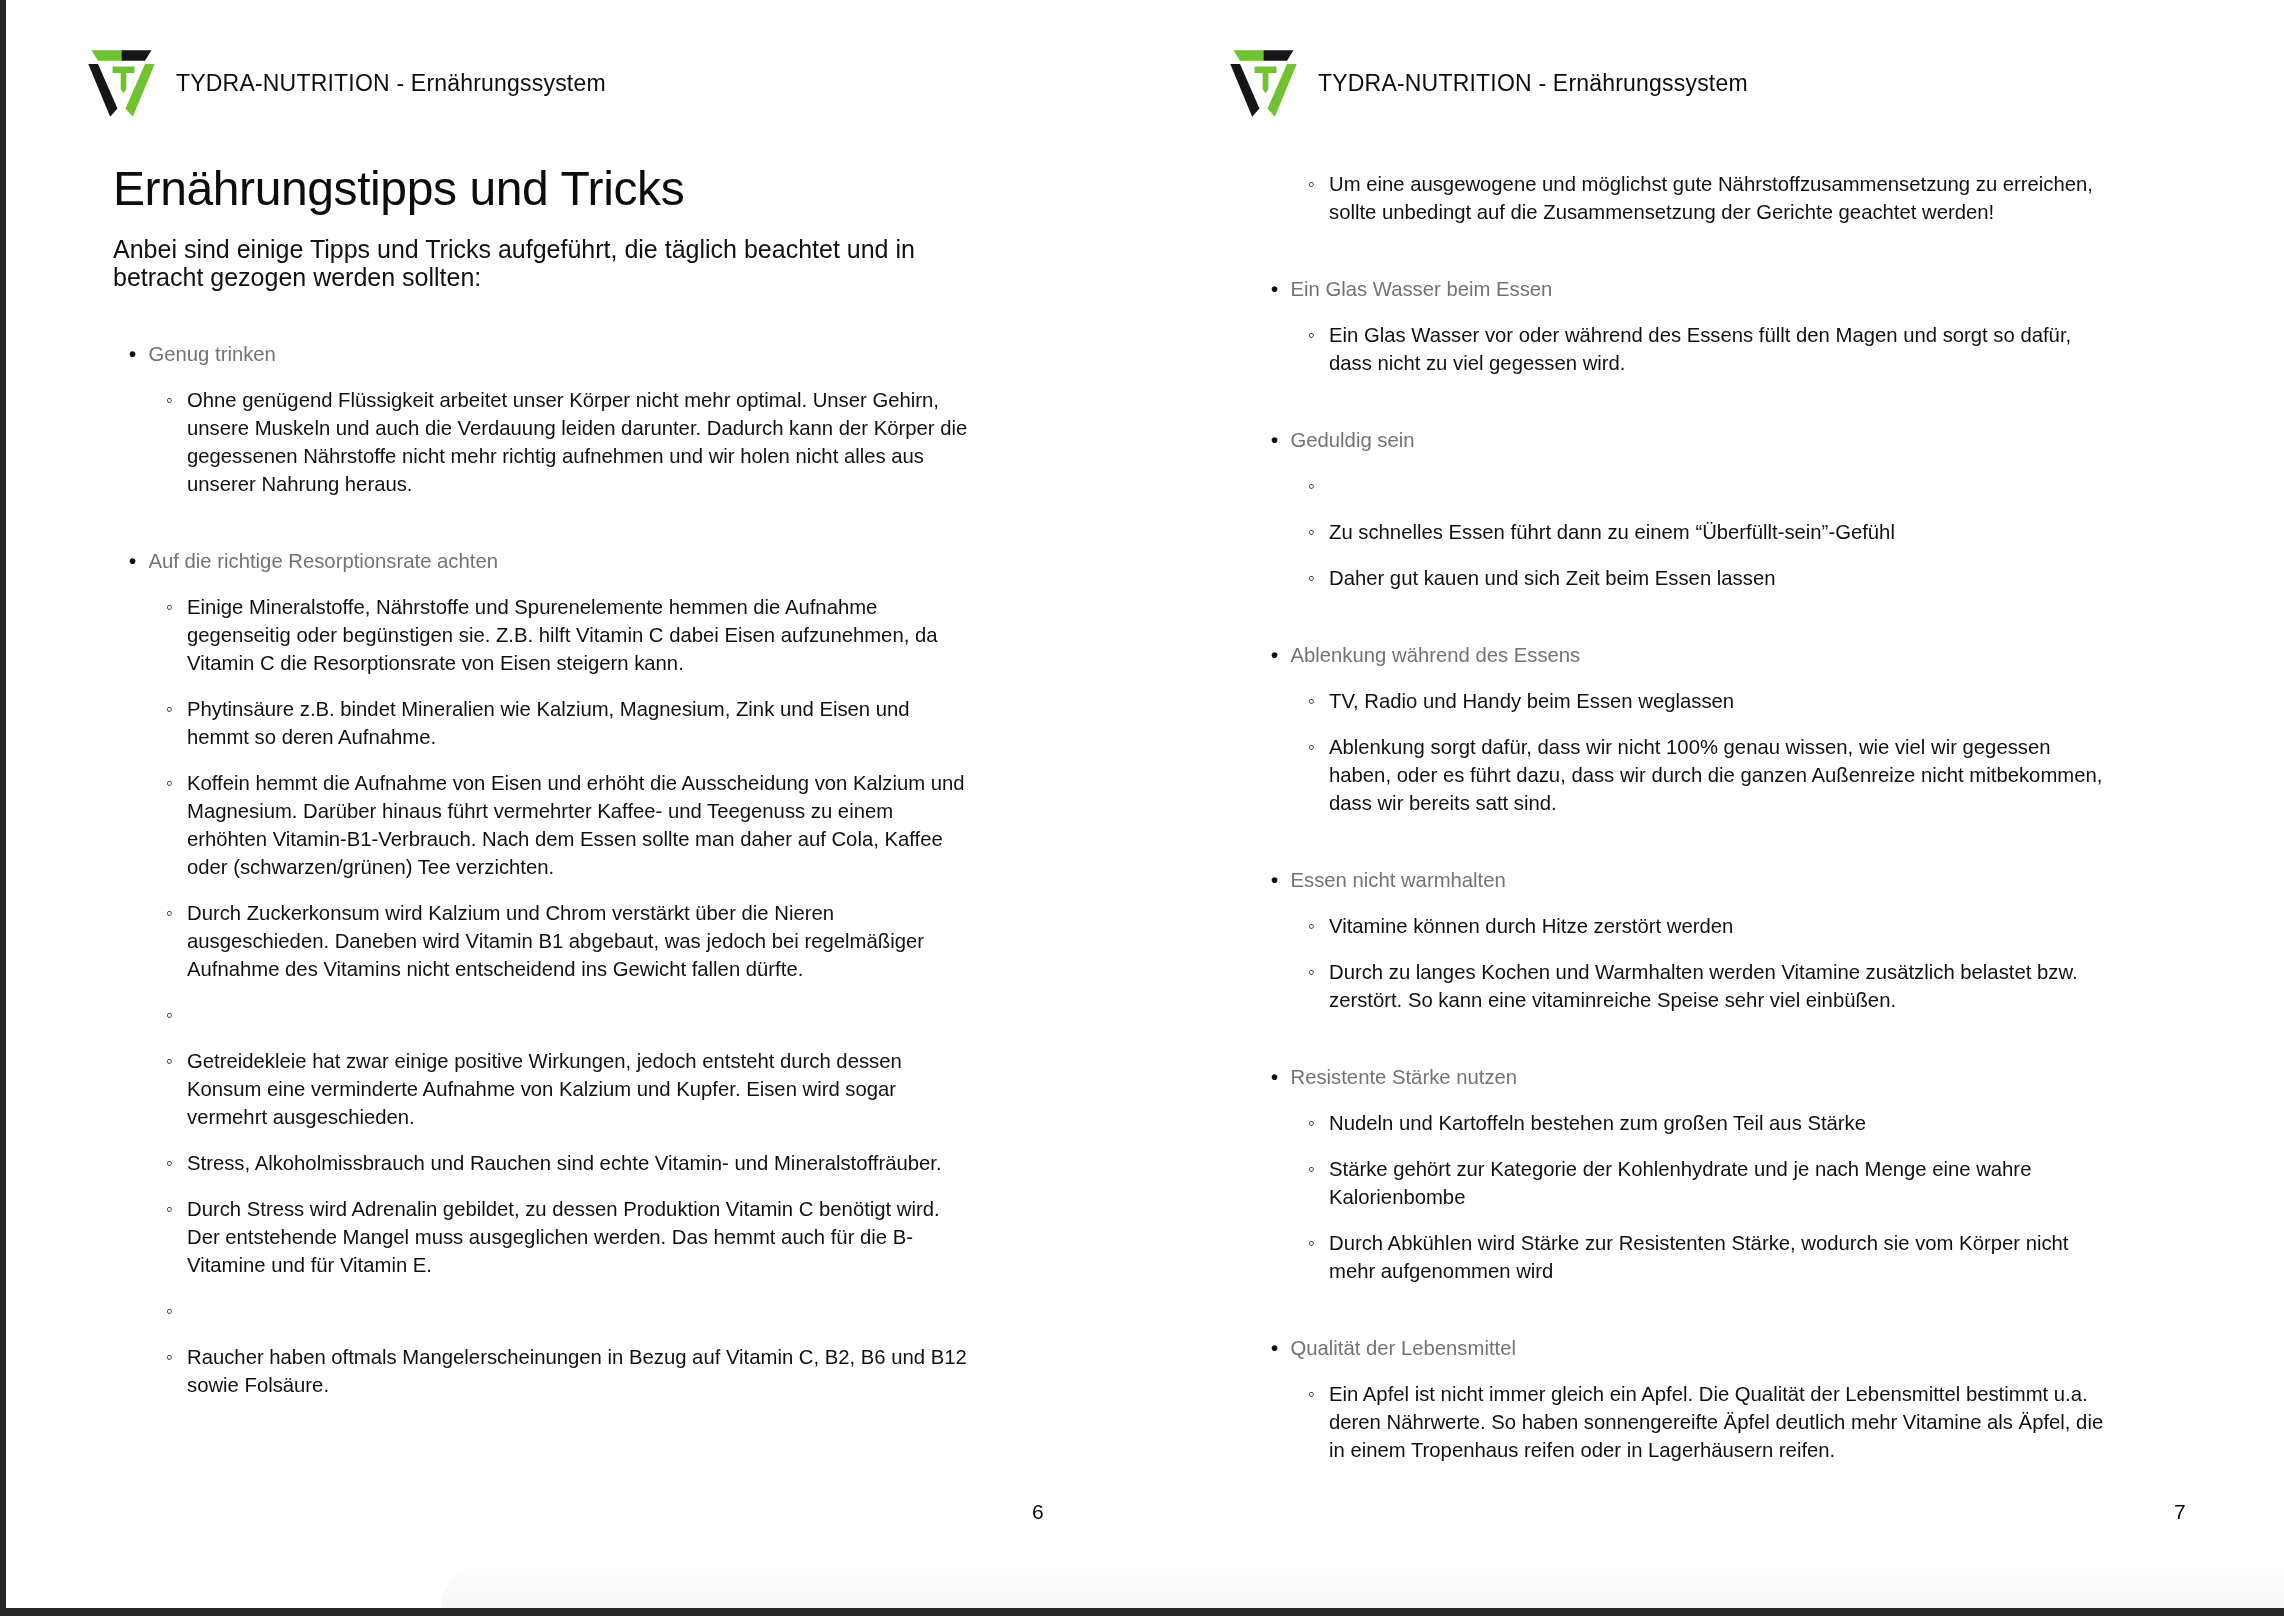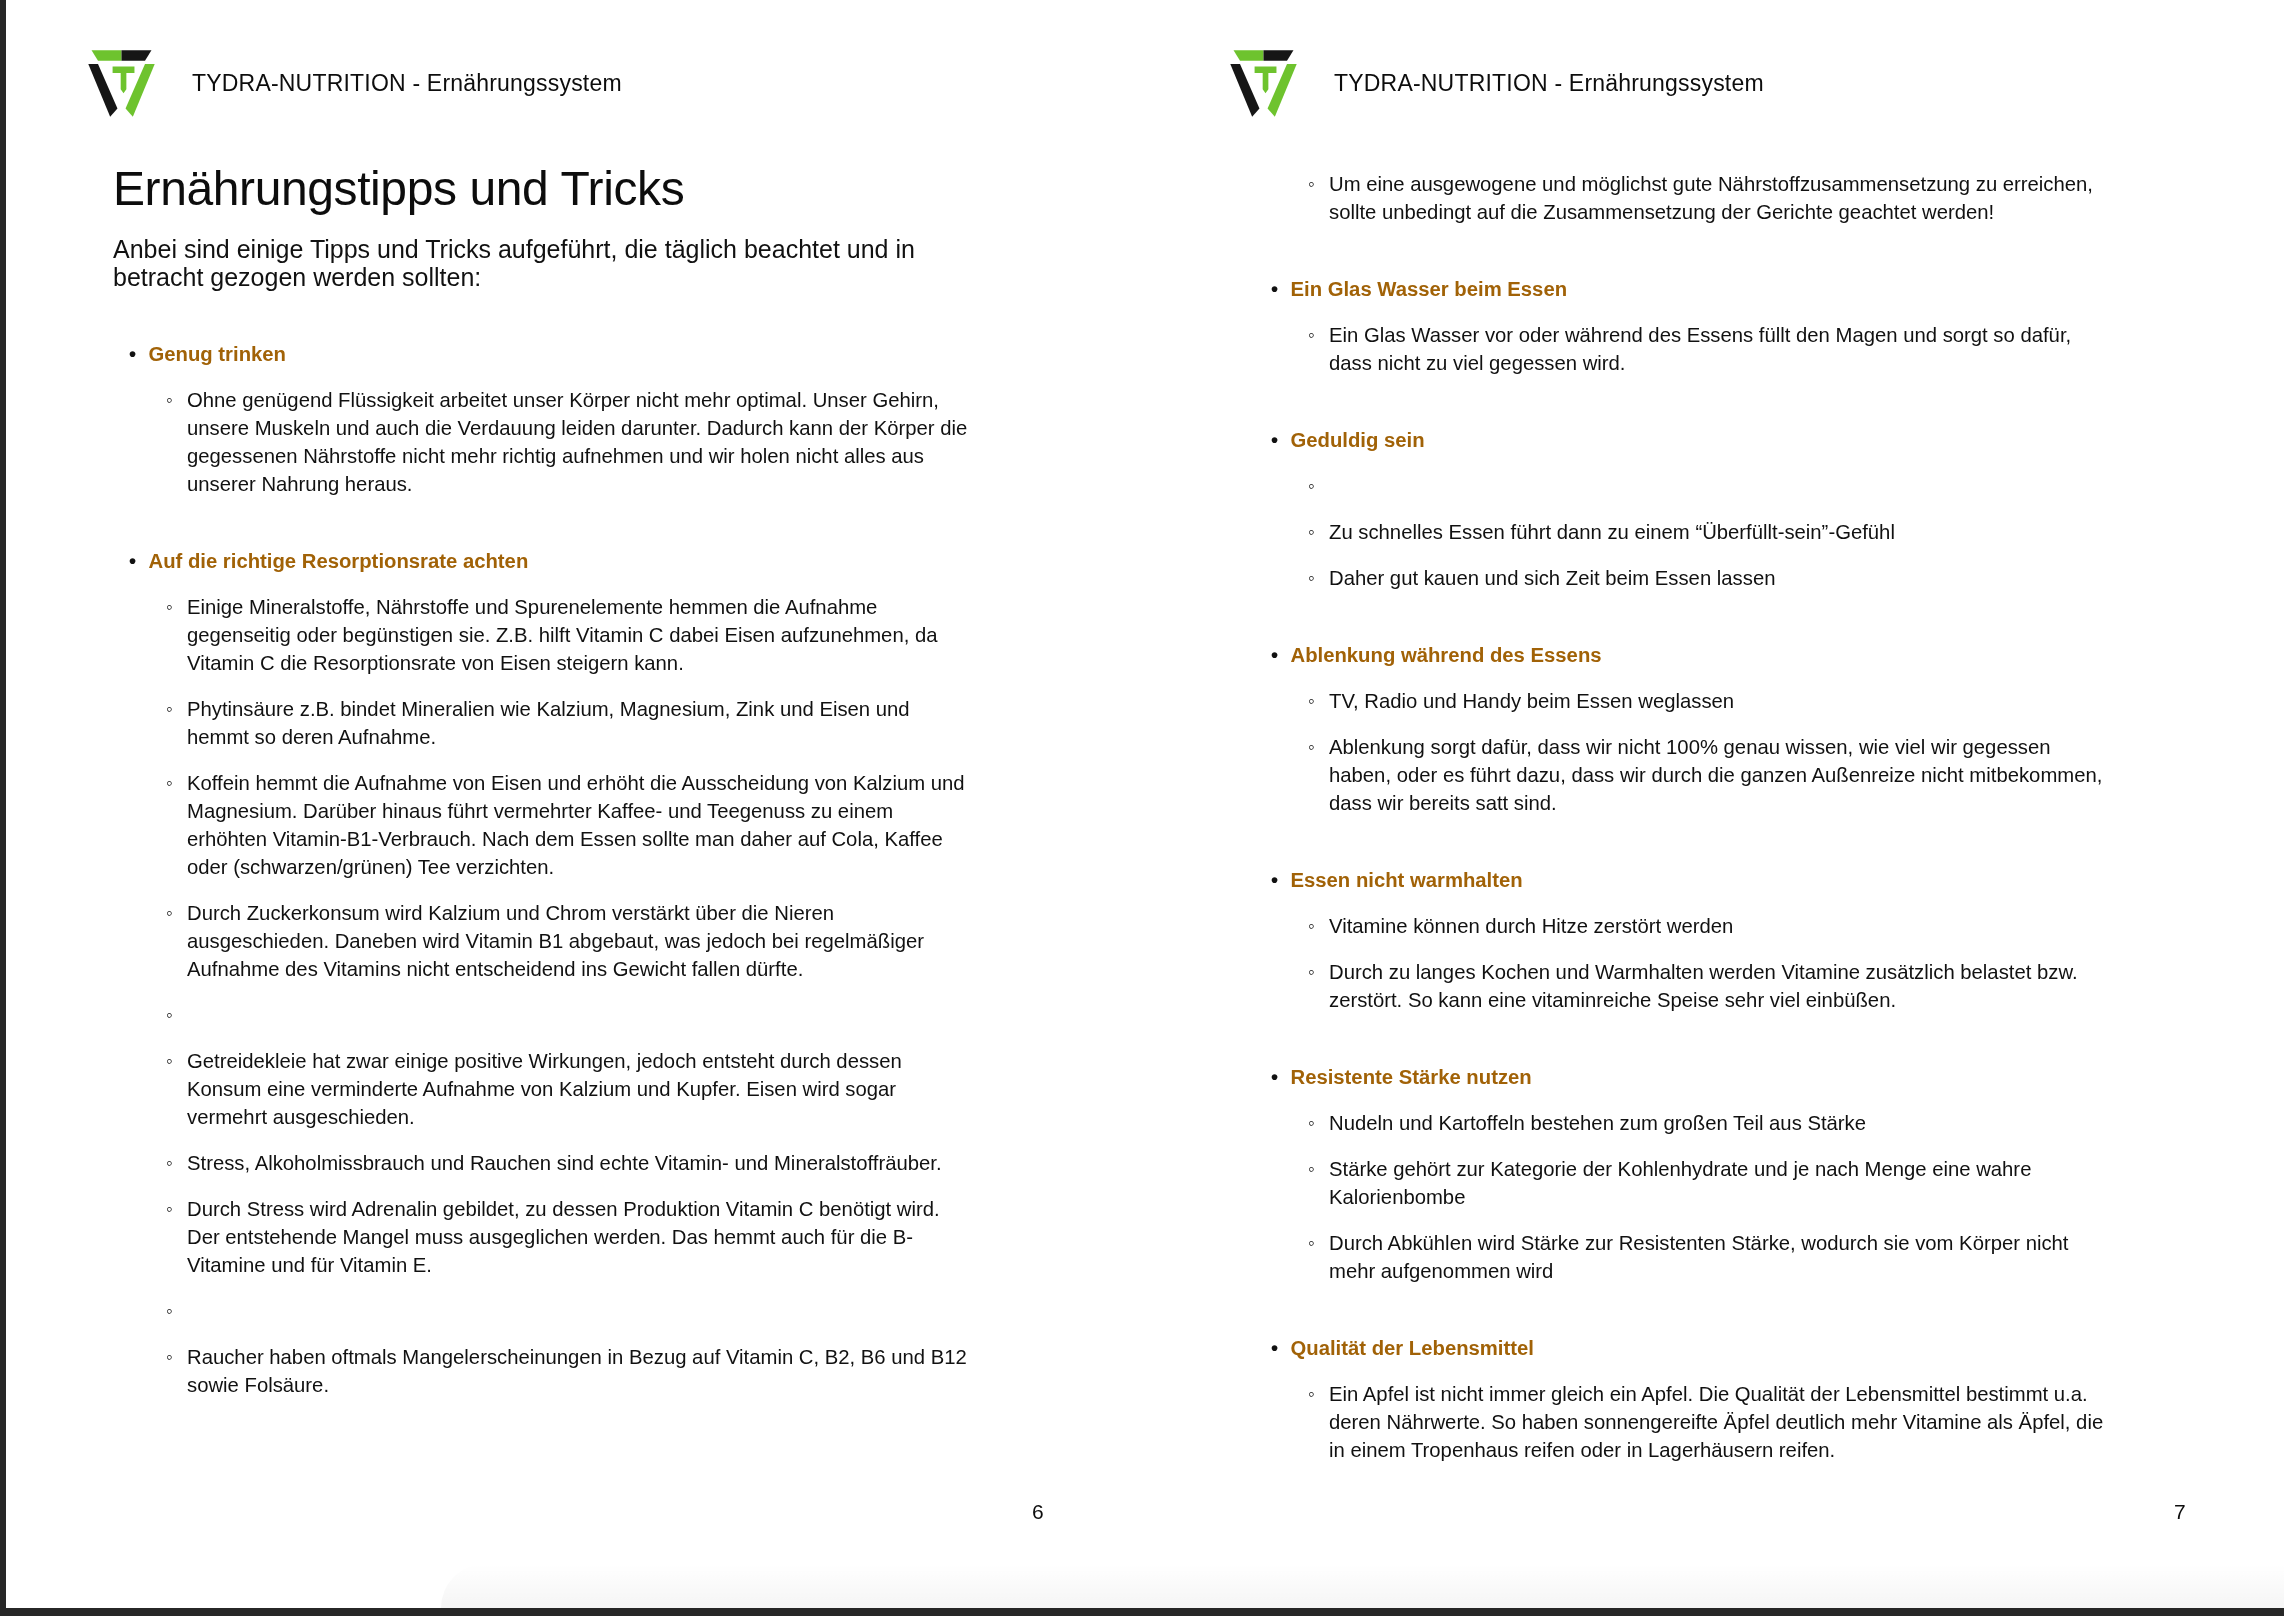--- a/index.html
+++ b/index.html
@@ -11,26 +11,26 @@
   .bottom-bar{position:absolute;left:0;bottom:0;width:100%;height:7.6px;background:#272727;}
   .bottom-shade{position:absolute;left:441px;right:0;bottom:7.6px;height:44px;
     background:linear-gradient(180deg,rgba(0,0,0,0) 0%,rgba(0,0,0,0.035) 90%);
     border-top-left-radius:76px;}
   .page{position:absolute;top:0;width:1142px;height:1616px;background:transparent;}
   #page-left{left:0;}
   #page-right{left:1142px;}
   .page-inner{padding:41px 68px 0 113px;}
   .doc-header{display:flex;align-items:center;margin-left:-32px;height:85px;}
   .logo{width:81px;height:81px;flex:none;}
-  .brand{margin-left:30px;font-size:23px;letter-spacing:0.2px;color:#0d0d0d;white-space:nowrap;}
+  .brand{margin-left:14px;font-size:23px;letter-spacing:0.2px;color:#0d0d0d;white-space:nowrap;}
   .title{margin:42px 0 0 0;font-size:48px;font-weight:400;letter-spacing:-0.4px;line-height:42px;color:#0d0d0d;}
   .intro{margin:25.4px 0 0 0;font-size:25px;line-height:28px;max-width:847px;}
   .l1{display:flex;margin-top:49px;font-size:20.3px;line-height:28px;}
   .b1{flex:none;width:19.5px;margin-left:16px;font-weight:700;}
-  .l1 .h{font-weight:700;color:#a16207;}
+  .l1 .h{font-weight:400;color:#737373;}
   .l2{display:flex;margin-top:18px;font-size:20.3px;line-height:28px;}
   .b2{flex:none;width:21px;margin-left:53px;font-size:18.6px;}
   .l2 .t{max-width:788px;}
   .l2.cont{margin-top:44px;}
   .pagenum{position:absolute;left:1032px;top:1500px;font-size:21px;color:#0d0d0d;}
   .lg-green{fill:#6ec32e;}
   .lg-black{fill:#161616;}
 </style>
 </head>
 <body>

